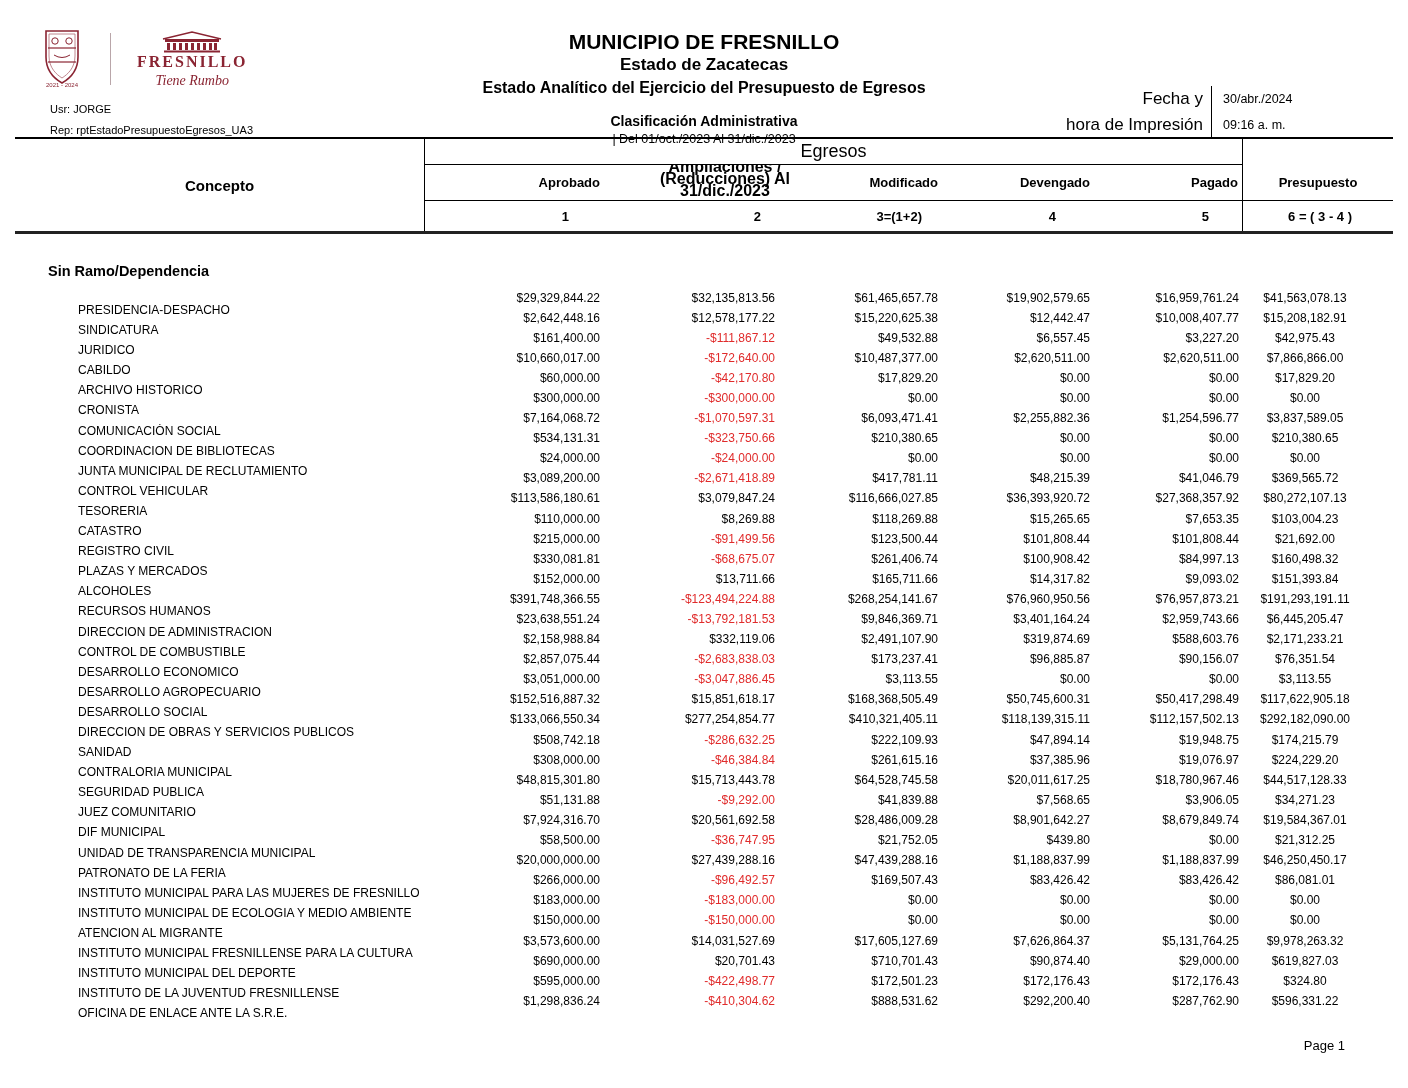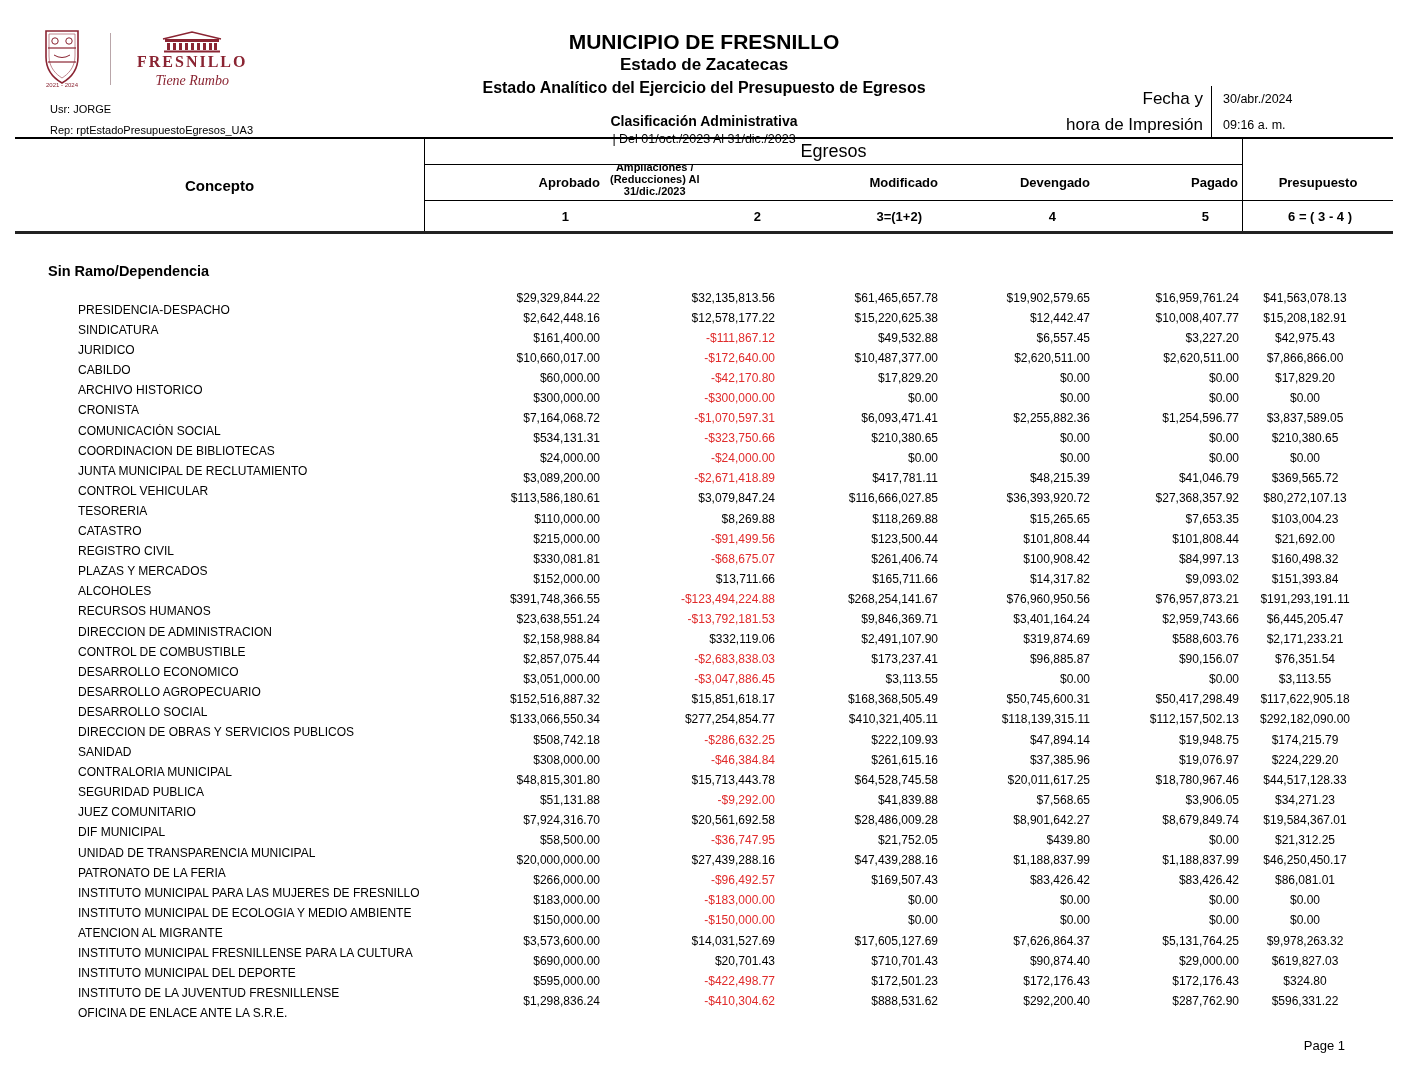--- a/index.html
+++ b/index.html
@@ -33,21 +33,21 @@
     display:grid;grid-template-columns:410px 185px 180px 160px 152px 140px 151px;
     grid-template-rows:26px 36px 30px;}
   .c-concepto{grid-row:1/4;grid-column:1;display:flex;align-items:center;justify-content:center;
     font-weight:bold;font-size:15px;border-right:1.5px solid #000;}
   .c-egresos{grid-row:1;grid-column:2/7;display:flex;align-items:center;justify-content:center;
     font-weight:normal;font-size:18px;border-bottom:1.5px solid #000;}
   .c-subspacer{grid-row:1;grid-column:7;border-left:1.5px solid #000;}
   .h2{grid-row:2;font-weight:bold;font-size:13px;border-bottom:1.5px solid #000;
     display:flex;align-items:center;justify-content:flex-end;}
   .h2.c2{grid-column:2;padding-right:10px;}
-  .h2.c3{grid-column:3;justify-content:flex-start;align-items:flex-start;font-size:11px;
+  .h2.c3{grid-column:3;justify-content:flex-end;align-items:flex-start;font-size:16px;
     line-height:12px;white-space:pre-line;text-align:center;overflow:hidden;}
   .h2.c3 span{margin-top:-4px;display:block;}
   .h2.c4{grid-column:4;padding-right:12px;}
   .h2.c5{grid-column:5;padding-right:12px;}
   .h2.c6{grid-column:6;padding-right:4px;}
   .h2.c7{grid-column:7;border-left:1.5px solid #000;justify-content:center;}
   .h3{grid-row:3;font-weight:bold;font-size:13px;display:flex;align-items:center;justify-content:flex-end;}
   .h3.c2{grid-column:2;padding-right:41px;}
   .h3.c3{grid-column:3;padding-right:29px;}
   .h3.c4{grid-column:4;padding-right:28px;}

